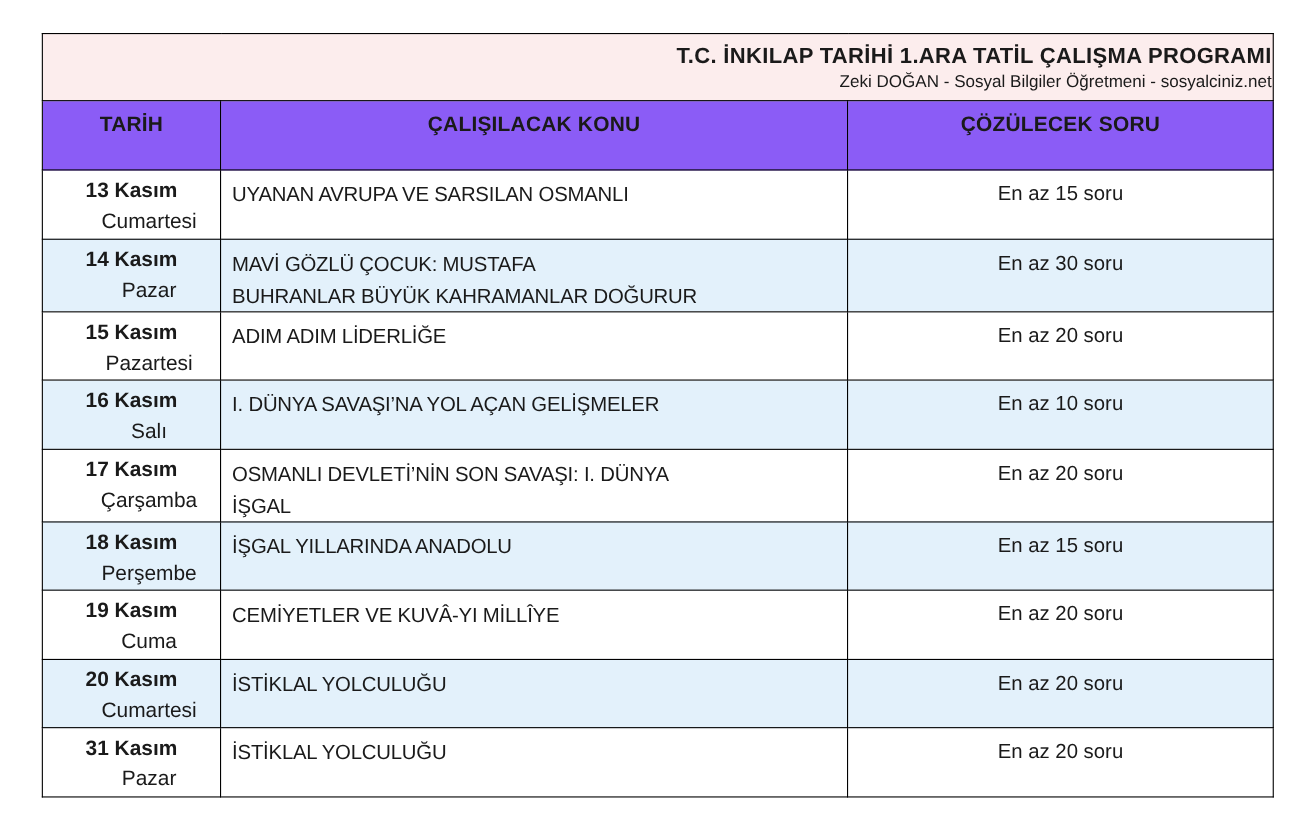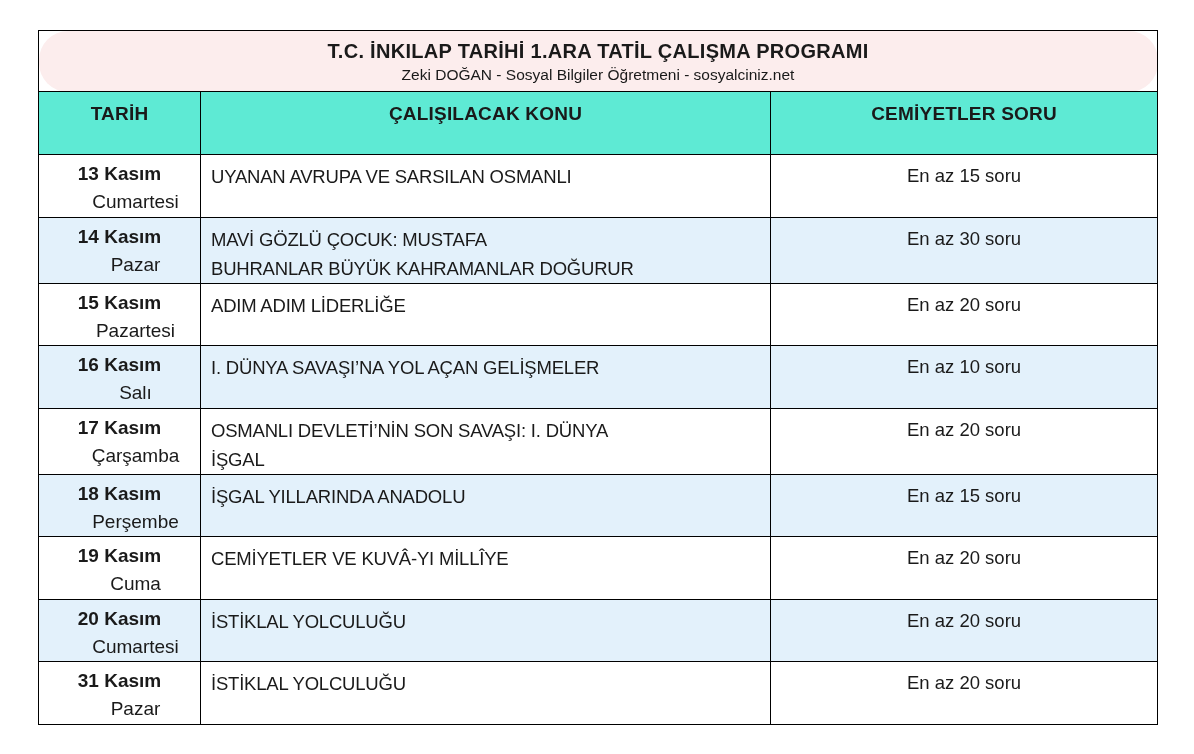--- a/index.html
+++ b/index.html
@@ -28,39 +28,38 @@
   }
   
   col.c-date  { width: 162px; }
   col.c-topic { width: 570px; }
   col.c-q     { width: 387px; }
 
   
   td.title-cell {
     background: #FCEDED;
     height: 61px;
-    text-align: center;
+    text-align: right;
     vertical-align: top;
     padding-top: 7px;
-    border-radius: 29px;
   }
   .title {
     font-weight: bold;
     font-size: 20px;
     letter-spacing: 0.3px;
     line-height: 26px;
   }
   .subtitle {
     font-size: 15.5px;
     line-height: 22px;
   }
 
   
   th.col-head {
-    background: #5eead4;
+    background: #8b5cf6;
     height: 63px;
     vertical-align: top;
     padding-top: 11px;
     font-size: 19px;
     font-weight: bold;
     text-align: center;
     letter-spacing: 0.2px;
   }
 
   
@@ -98,21 +97,21 @@
     <thead>
       <tr>
         <td colspan="3" class="title-cell">
           <div class="title">T.C. İNKILAP TARİHİ 1.ARA TATİL ÇALIŞMA PROGRAMI</div>
           <div class="subtitle">Zeki DOĞAN - Sosyal Bilgiler Öğretmeni - sosyalciniz.net</div>
         </td>
       </tr>
       <tr>
         <th class="col-head">TARİH</th>
         <th class="col-head">ÇALIŞILACAK KONU</th>
-        <th class="col-head">CEMİYETLER SORU</th>
+        <th class="col-head">ÇÖZÜLECEK SORU</th>
       </tr>
     </thead>
     <tbody id="rows-body">
         <tr class="data-row">
           <td class="cell-date">
             <div class="date">13 Kasım</div>
             <div class="day">Cumartesi</div>
           </td>
           <td class="cell-topic">UYANAN AVRUPA VE SARSILAN OSMANLI</td>
           <td class="cell-questions">En az 15 soru</td>

